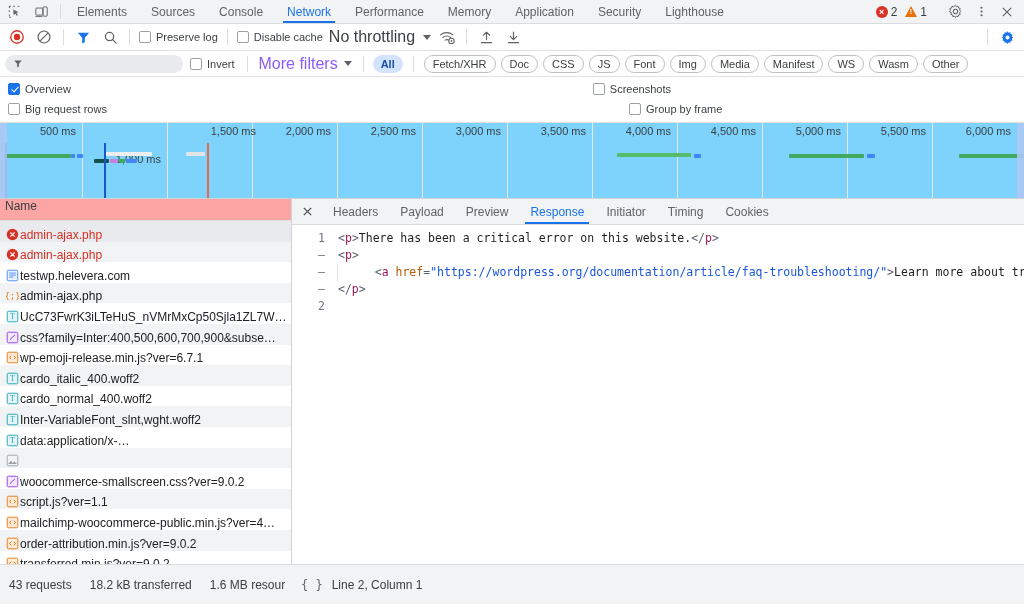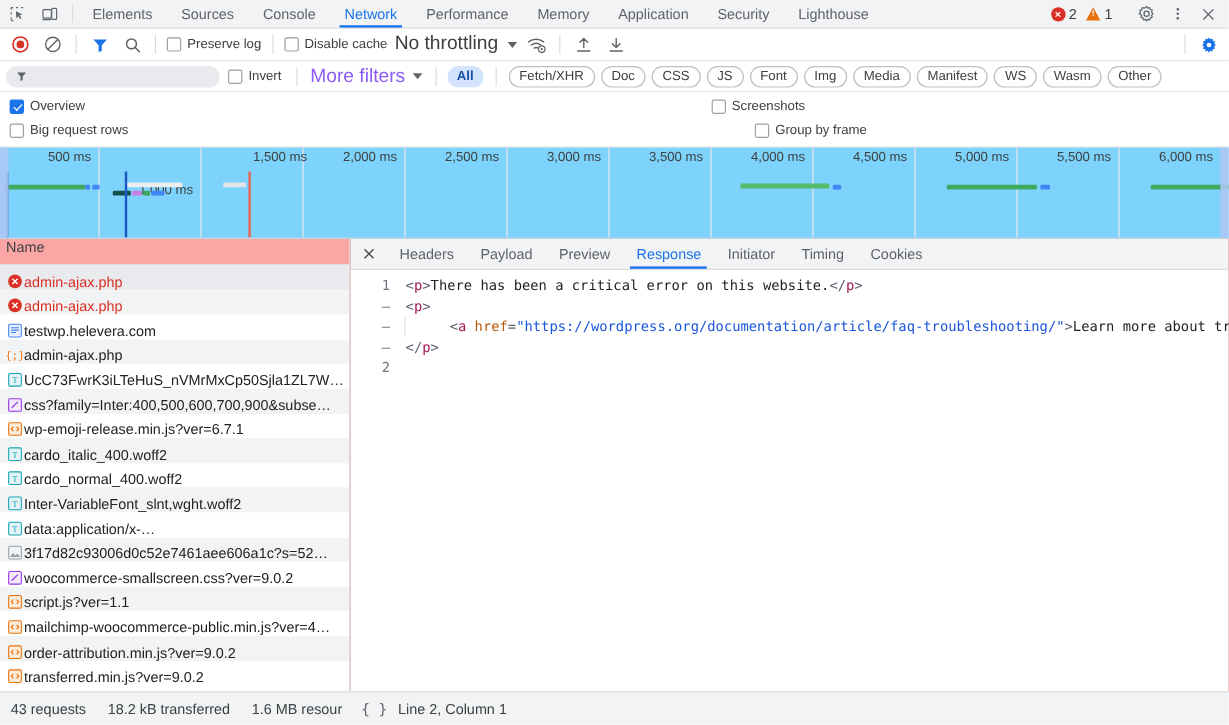--- a/index.html
+++ b/index.html
@@ -172,21 +172,21 @@
     padding-left: 6px; font-size: 12px; color: #202124;
     white-space: nowrap; cursor: pointer;
   }
   .rrow.stripe { background: #f2f3f4; }
   .rrow.selected { background: #e8eaed; }
   .rrow.err .rname { color: #d93025; }
   .rname { overflow: hidden; text-overflow: ellipsis; }
   .ricon { width: 14px; height: 14px; flex: none; position: relative; }
 
   
-  .detail { flex: 1; display: flex; flex-direction: column; min-width: 0; background: #b91c1c; }
+  .detail { flex: 1; display: flex; flex-direction: column; min-width: 0; background: #8b5cf6; }
   .dt-tabs {
     height: 26px; min-height: 26px; background: #f1f3f4;
     border-bottom: 1px solid #dadce0; display: flex; align-items: stretch;
   }
   .dt-close {
     width: 30px; display: flex; align-items: center; justify-content: center;
     cursor: pointer;
   }
   .dt-tab {
     padding: 0 11px; display: flex; align-items: center;
@@ -210,21 +210,21 @@
   }
   .ctext { color: #1f1f1f; }
   .tag { color: #9f1853; }
   .pun { color: #5c6370; }
   .attr { color: #b8590a; }
   .str { color: #1a56db; }
   .indentbar { border-left: 1px solid #dfe1e5; padding-left: 9px; margin-left: -1px; }
 
   
   .statusbar {
-    height: 28px; min-height: 24px; background: #f1f3f4;
+    height: 40px; min-height: 24px; background: #f1f3f4;
     border-top: 1px solid #dadce0; display: flex; align-items: center;
     font-size: 12px; color: #3c4043;
   }
   .sb-left { width: 292px; min-width: 292px; display: flex; align-items: center; overflow: hidden; }
   .sb-item { padding: 0 9px; white-space: nowrap; }
   .sb-div { width: 1px; height: 13px; background: #c6cacd; }
   .sb-right { display: flex; align-items: center; gap: 9px; padding-left: 9px; }
   .braces { color: #5f6368; font-family: "DejaVu Sans Mono", monospace; font-size: 12px; cursor: pointer; }
 </style>
 </head>
@@ -572,21 +572,20 @@
                 <rect x="1.5" y="1.5" width="13" height="13" rx="1.5" fill="#e4f4f6" stroke="#12a3b4" stroke-width="1.1"></rect>
                 <text x="8" y="11.6" font-size="9" fill="#12a3b4" text-anchor="middle" font-family="serif">T</text>
               </svg></span>
             <span class="rname">data:application/x-…</span>
           </div>
           <div class="rrow stripe">
             <span class="ricon"><svg width="13" height="13" viewBox="0 0 16 16">
                 <rect x="1.5" y="1.5" width="13" height="13" rx="1.5" fill="#f1f3f4" stroke="#9aa0a6" stroke-width="1.1"></rect>
                 <path d="M2.6 12.4l3.4-4 2.3 2.6 1.9-2.1 3.2 3.5z" fill="#9aa0a6"></path>
               </svg></span>
-            <span class="rname">3f17d82c93006d0c52e7461aee606a1c?s=52…</span>
           </div>
           <div class="rrow">
             <span class="ricon"><svg width="13" height="13" viewBox="0 0 16 16">
                 <rect x="1.5" y="1.5" width="13" height="13" rx="1.5" fill="#f3e8fd" stroke="#9334e6" stroke-width="1.1"></rect>
                 <path d="M4.6 10.8L11 4.8" stroke="#9334e6" stroke-width="1.2"></path>
               </svg></span>
             <span class="rname">woocommerce-smallscreen.css?ver=9.0.2</span>
           </div>
           <div class="rrow stripe">
             <span class="ricon"><svg width="13" height="13" viewBox="0 0 16 16">

